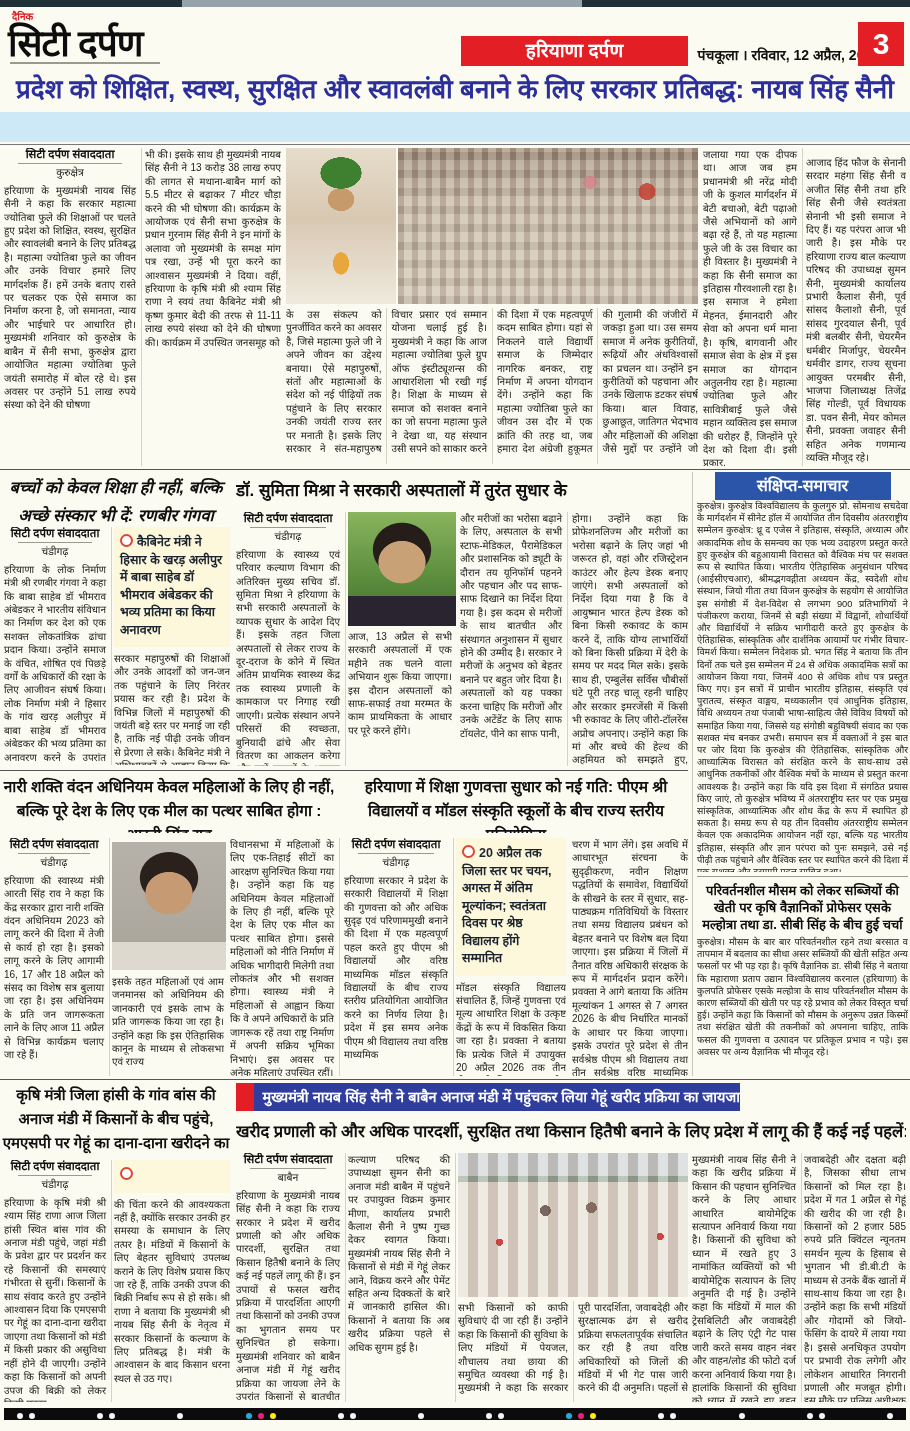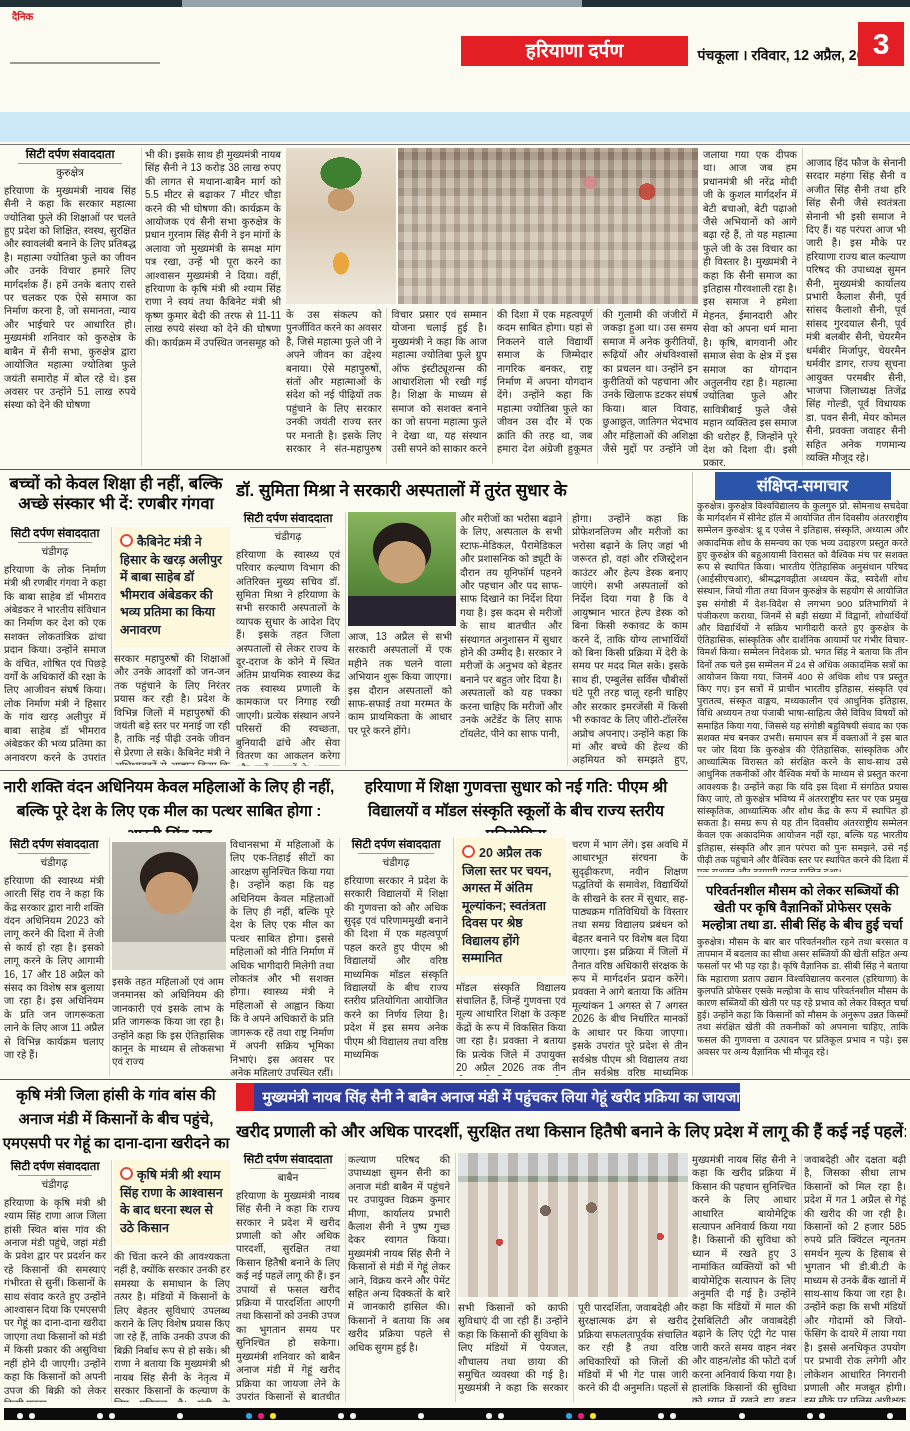--- a/index.html
+++ b/index.html
@@ -72,25 +72,27 @@
   .dot{width:6px;height:6px;border-radius:50%;display:inline-block;margin:0 3px;}
   .dw{background:#f5f5f5;} .dc{background:#29abe2;} .dm{background:#ec1e79;} .dy{background:#f7ec13;}
 </style>
 </head>
 <body>
 
 <div id="page">
   <div class="abs topstrip"></div>
 
   <div class="abs tagline">दैनिक</div>
+  <div class="abs masthead">सिटी दर्पण</div>
   <div class="abs mast-rule"></div>
   <div class="abs flagbox">हरियाणा दर्पण</div>
   <div class="abs dateline">पंचकूला । रविवार, 12 अप्रैल, 2026</div>
   <div class="abs pagebox">3</div>
 
+  <div class="abs h1">प्रदेश को शिक्षित, स्वस्थ, सुरक्षित और स्वावलंबी बनाने के लिए सरकार प्रतिबद्ध: नायब सिंह सैनी</div>
   <div class="abs h2strip"></div>
   <div class="rule" style="left:0;top:144px;width:910px;background:#777;"></div>
 
   <div class="col vr" style="left:4px;top:148px;width:132px;height:318px;">
     <div class="byline-name">सिटी दर्पण संवाददाता</div>
     <div class="byline-rule"></div>
     <div class="byline-city">कुरुक्षेत्र</div>
     <span>हरियाणा के मुख्यमंत्री नायब सिंह सैनी ने कहा कि सरकार महात्मा ज्योतिबा फुले की शिक्षाओं पर चलते हुए प्रदेश को शिक्षित, स्वस्थ, सुरक्षित और स्वावलंबी बनाने के लिए प्रतिबद्ध है। महात्मा ज्योतिबा फुले का जीवन और उनके विचार हमारे लिए मार्गदर्शक हैं। हमें उनके बताए रास्ते पर चलकर एक ऐसे समाज का निर्माण करना है, जो समानता, न्याय और भाईचारे पर आधारित हो। मुख्यमंत्री शनिवार को कुरुक्षेत्र के बाबैन में सैनी सभा, कुरुक्षेत्र द्वारा आयोजित महात्मा ज्योतिबा फुले जयंती समारोह में बोल रहे थे। इस अवसर पर उन्होंने 51 लाख रुपये संस्था को देने की घोषणा</span>
   </div>
   <div class="col" style="left:145px;top:148px;width:136px;height:318px;">
@@ -102,21 +104,21 @@
     <span>के उस संकल्प को पुनर्जीवित करने का अवसर है, जिसे महात्मा फुले जी ने अपने जीवन का उद्देश्य बनाया। ऐसे महापुरुषों, संतों और महात्माओं के संदेश को नई पीढ़ियों तक पहुंचाने के लिए सरकार उनकी जयंती राज्य स्तर पर मनाती है। इसके लिए सरकार ने संत-महापुरुष विचार प्रसार एवं सम्मान योजना चलाई हुई है। मुख्यमंत्री ने कहा कि आज महात्मा ज्योतिबा फुले ग्रुप ऑफ इंस्टीट्यूशन्स की आधारशिला भी रखी गई है। शिक्षा के माध्यम से समाज को सशक्त बनाने का जो सपना महात्मा फुले ने देखा था, यह संस्थान उसी सपने को साकार करने की दिशा में एक महत्वपूर्ण कदम साबित होगा। यहां से निकलने वाले विद्यार्थी समाज के जिम्मेदार नागरिक बनकर, राष्ट्र निर्माण में अपना योगदान देंगे। उन्होंने कहा कि महात्मा ज्योतिबा फुले का जीवन उस दौर में एक क्रांति की तरह था, जब हमारा देश अंग्रेजी हुकूमत की गुलामी की जंजीरों में जकड़ा हुआ था। उस समय समाज में अनेक कुरीतियों, रूढ़ियों और अंधविश्वासों का प्रचलन था। उन्होंने इन कुरीतियों को पहचाना और उनके खिलाफ डटकर संघर्ष किया। बाल विवाह, छुआछूत, जातिगत भेदभाव और महिलाओं की अशिक्षा जैसे मुद्दों पर उन्होंने जो आवाज उठाई, वह उस समय किसी साहसिक क्रांति से कम नहीं थी। उनकी सबसे बड़ी ताकत थी शिक्षा में उनका अटूट विश्वास। यही कारण था कि उन्होंने अपनी धर्मपत्नी श्रीमती सावित्रीबाई फुले जी के साथ मिलकर पुणे में देश का पहला बालिका विद्यालय स्थापित किया। यह केवल एक स्कूल नहीं था, बल्कि यह उस समय के सामाजिक अंधकार के खिलाफ</span>
   </div>
   <div class="col vr" style="left:703px;top:148px;width:94px;height:318px;">
     <span>जलाया गया एक दीपक था। आज जब हम प्रधानमंत्री श्री नरेंद्र मोदी जी के कुशल मार्गदर्शन में बेटी बचाओ, बेटी पढ़ाओ जैसे अभियानों को आगे बढ़ा रहे हैं, तो यह महात्मा फुले जी के उस विचार का ही विस्तार है। मुख्यमंत्री ने कहा कि सैनी समाज का इतिहास गौरवशाली रहा है। इस समाज ने हमेशा मेहनत, ईमानदारी और सेवा को अपना धर्म माना है। कृषि, बागवानी और समाज सेवा के क्षेत्र में इस समाज का योगदान अतुलनीय रहा है। महात्मा ज्योतिबा फुले और सावित्रीबाई फुले जैसे महान व्यक्तित्व इस समाज की धरोहर हैं, जिन्होंने पूरे देश को दिशा दी। इसी प्रकार,</span>
   </div>
   <div class="col" style="left:806px;top:156px;width:100px;height:318px;">
     <span>आजाद हिंद फौज के सेनानी सरदार महंगा सिंह सैनी व अजीत सिंह सैनी तथा हरि सिंह सैनी जैसे स्वतंत्रता सेनानी भी इसी समाज ने दिए हैं। यह परंपरा आज भी जारी है। इस मौके पर हरियाणा राज्य बाल कल्याण परिषद की उपाध्यक्ष सुमन सैनी, मुख्यमंत्री कार्यालय प्रभारी कैलाश सैनी, पूर्व सांसद कैलाशो सैनी, पूर्व सांसद गुरदयाल सैनी, पूर्व मंत्री बलबीर सैनी, चेयरमैन धर्मबीर मिर्जापुर, चेयरमैन धर्मवीर डागर, राज्य सूचना आयुक्त परमबीर सैनी, भाजपा जिलाध्यक्ष तिजेंद्र सिंह गोल्डी, पूर्व विधायक डा. पवन सैनी, मेयर कोमल सैनी, प्रवक्ता जवाहर सैनी सहित अनेक गणमान्य व्यक्ति मौजूद रहे।</span>
   </div>
   <div class="rule" style="left:0;top:469px;width:910px;"></div>
 
-  <div class="hl" style="left:0;top:473px;width:232px;height:50px;font-size:16.5px;line-height:20px;">बच्चों को केवल शिक्षा ही नहीं, बल्कि अच्छे संस्कार भी दें: रणबीर गंगवा</div>
+  <div class="hl" style="left:0;top:473px;width:232px;height:50px;font-size:16.5px;line-height:28px;font-style:italic;">बच्चों को केवल शिक्षा ही नहीं, बल्कि अच्छे संस्कार भी दें: रणबीर गंगवा</div>
   <div class="col vr" style="left:4px;top:527px;width:102px;height:238px;">
     <div class="byline-name">सिटी दर्पण संवाददाता</div>
     <div class="byline-rule"></div>
     <div class="byline-city">चंडीगढ़</div>
     <span>हरियाणा के लोक निर्माण मंत्री श्री रणबीर गंगवा ने कहा कि बाबा साहेब डॉ भीमराव अंबेडकर ने भारतीय संविधान का निर्माण कर देश को एक सशक्त लोकतांत्रिक ढांचा प्रदान किया। उन्होंने समाज के वंचित, शोषित एवं पिछड़े वर्गों के अधिकारों की रक्षा के लिए आजीवन संघर्ष किया। लोक निर्माण मंत्री ने हिसार के गांव खरड़ अलीपुर में बाबा साहेब डॉ भीमराव अंबेडकर की भव्य प्रतिमा का अनावरण करने के उपरांत आयोजित समारोह को सम्बोधित किया। उन्होंने कहा कि बाबा साहेब का जीवन एवं दर्शन आज भी समाज के प्रत्येक वर्ग के लिए प्रेरणा के अनुपम स्रोत हैं।</span>
   </div>
   <div class="col" style="left:114px;top:527px;width:116px;height:238px;">
     <div class="ybox"><span class="bullet"></span><span>कैबिनेट मंत्री ने हिसार के खरड़ अलीपुर में बाबा साहेब डॉ भीमराव अंबेडकर की भव्य प्रतिमा का किया अनावरण</span></div>
     <div style="margin-top:5px;">सरकार महापुरुषों की शिक्षाओं और उनके आदर्शों को जन-जन तक पहुंचाने के लिए निरंतर प्रयास कर रही है। प्रदेश के विभिन्न जिलों में महापुरुषों की जयंती बड़े स्तर पर मनाई जा रही है, ताकि नई पीढ़ी उनके जीवन से प्रेरणा ले सके। कैबिनेट मंत्री ने अभिभावकों से आह्वान किया कि वे अपने बच्चों को केवल शिक्षा ही नहीं, बल्कि अच्छे संस्कार भी दें, ताकि वे एक जिम्मेदार नागरिक बन सकें।</div>
   </div>
@@ -180,21 +182,21 @@
   <div class="rule" style="left:0;top:1079px;width:910px;"></div>
 
   <div class="hl" style="left:0;top:1083px;width:232px;height:72px;font-size:15px;line-height:24px;">कृषि मंत्री जिला हांसी के गांव बांस की अनाज मंडी में किसानों के बीच पहुंचे, एमएसपी पर गेहूं का दाना-दाना खरीदने का दिया आश्वासन</div>
   <div class="col vr" style="left:4px;top:1160px;width:102px;height:242px;">
     <div class="byline-name">सिटी दर्पण संवाददाता</div>
     <div class="byline-rule"></div>
     <div class="byline-city">चंडीगढ़</div>
     <span>हरियाणा के कृषि मंत्री श्री श्याम सिंह राणा आज जिला हांसी स्थित बांस गांव की अनाज मंडी पहुंचे, जहां मंडी के प्रवेश द्वार पर प्रदर्शन कर रहे किसानों की समस्याएं गंभीरता से सुनीं। किसानों के साथ संवाद करते हुए उन्होंने आश्वासन दिया कि एमएसपी पर गेहूं का दाना-दाना खरीदा जाएगा तथा किसानों को मंडी में किसी प्रकार की असुविधा नहीं होने दी जाएगी। उन्होंने कहा कि किसानों को अपनी उपज की बिक्री को लेकर किसी प्रकार</span>
   </div>
   <div class="col" style="left:114px;top:1160px;width:116px;height:242px;">
-    <div class="ybox"><span class="bullet"></span><span>कृषि मंत्री श्री श्याम सिंह राणा के आश्वासन के बाद धरना स्थल से उठे किसान</span></div>
+    <div class="ybox"><span class="bullet"></span></div>
     <div style="margin-top:5px;">की चिंता करने की आवश्यकता नहीं है, क्योंकि सरकार उनकी हर समस्या के समाधान के लिए तत्पर है। मंडियों में किसानों के लिए बेहतर सुविधाएं उपलब्ध कराने के लिए विशेष प्रयास किए जा रहे हैं, ताकि उनकी उपज की बिक्री निर्बाध रूप से हो सके। श्री राणा ने बताया कि मुख्यमंत्री श्री नायब सिंह सैनी के नेतृत्व में सरकार किसानों के कल्याण के लिए प्रतिबद्ध है। मंत्री के आश्वासन के बाद किसान धरना स्थल से उठ गए।</div>
   </div>
 
   <div class="abs banner">
     <div class="banner-red"></div>
     <div class="banner-text">मुख्यमंत्री नायब सिंह सैनी ने बाबैन अनाज मंडी में पहुंचकर लिया गेहूं खरीद प्रक्रिया का जायजा</div>
   </div>
   <div class="hl" style="left:236px;top:1115px;width:670px;height:32px;font-size:16.5px;line-height:32px;white-space:nowrap;">खरीद प्रणाली को और अधिक पारदर्शी, सुरक्षित तथा किसान हितैषी बनाने के लिए प्रदेश में लागू की हैं कई नई पहलें: सैनी</div>
   <div class="col vr" style="left:236px;top:1153px;width:104px;height:249px;">
     <div class="byline-name">सिटी दर्पण संवाददाता</div>

